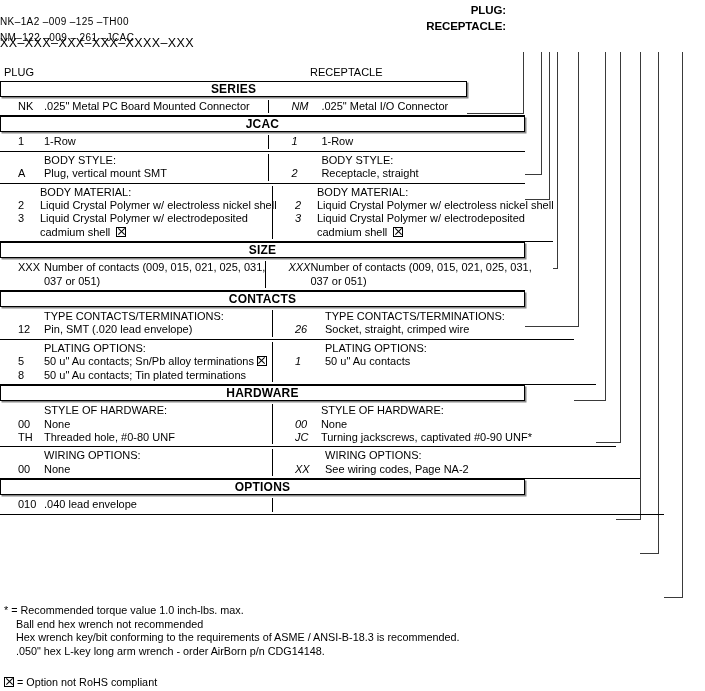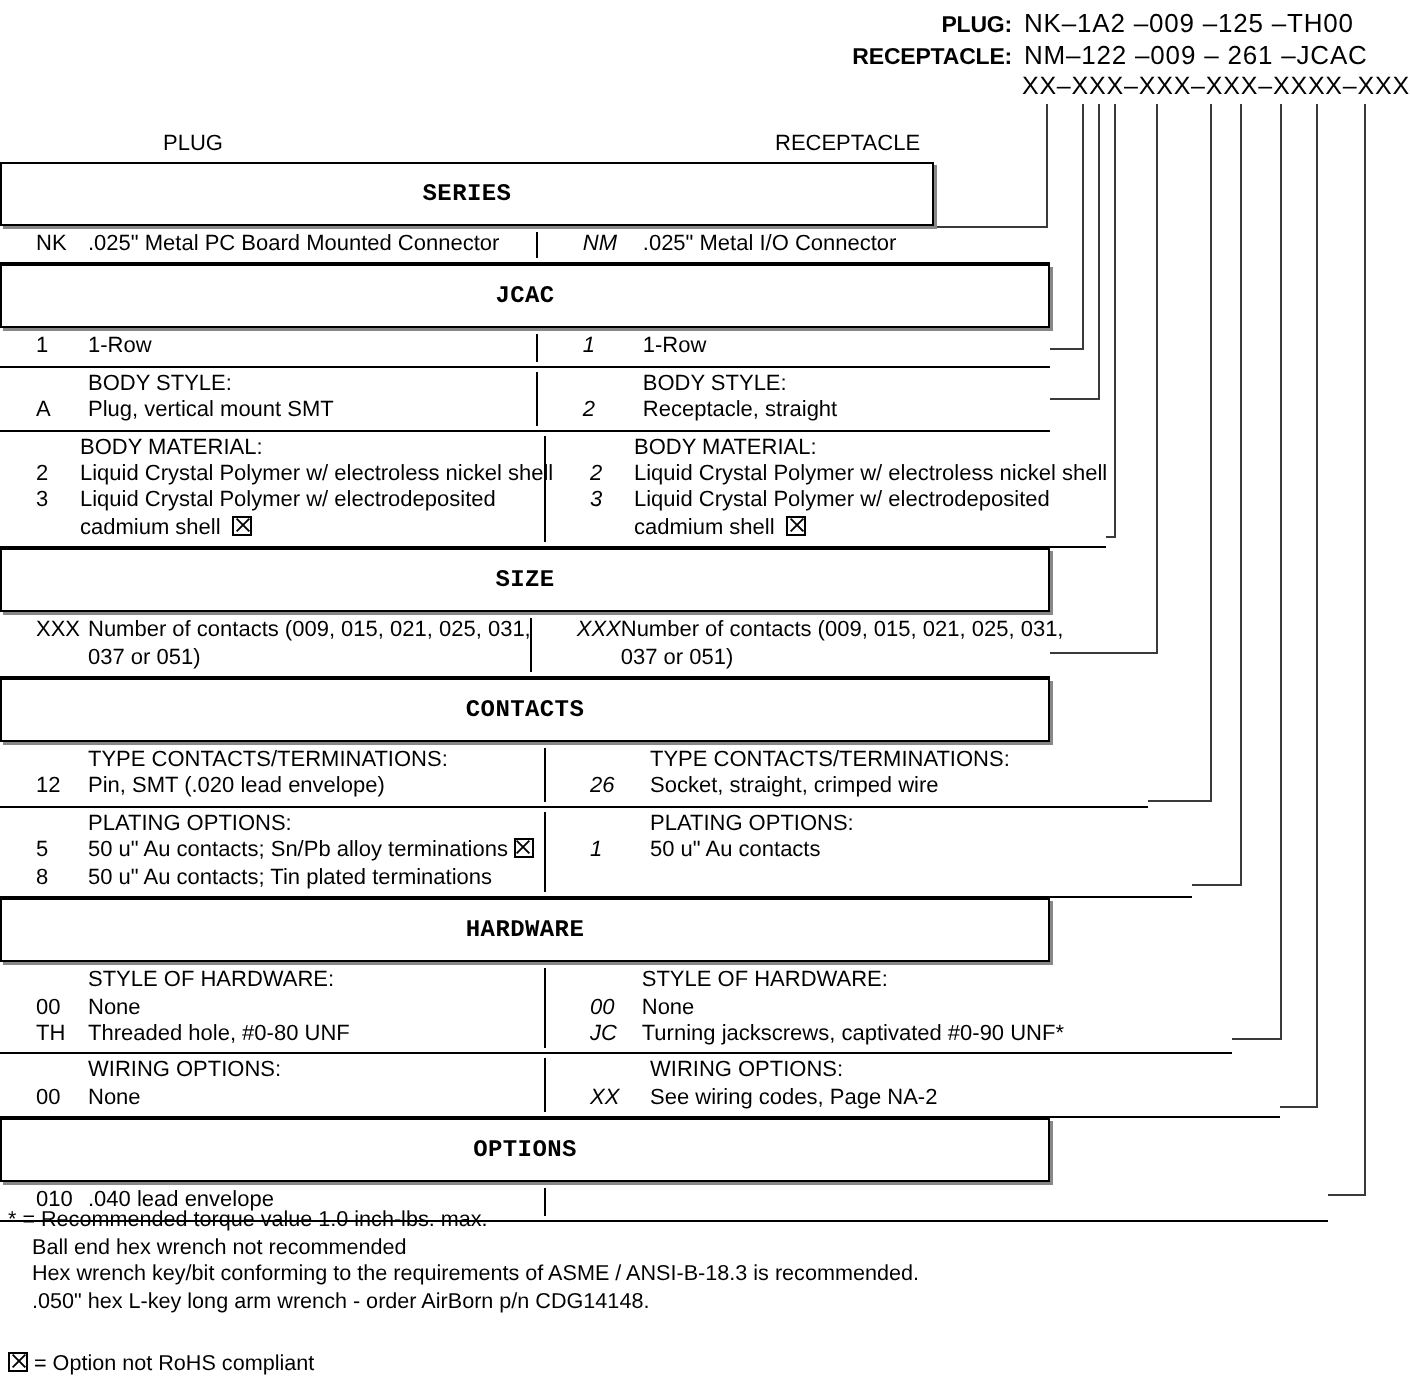--- a/index.html
+++ b/index.html
@@ -7,46 +7,45 @@
     width:705px;height:691px;
     background:#ffffff;
     font-family:"Liberation Sans","DejaVu Sans",sans-serif;
     color:#000;
     position:relative;
     overflow:hidden;
     -webkit-font-smoothing:antialiased;
   }
   
   #pn-header{position:absolute;left:0;top:4px;width:705px;}
-  .pn-row{display:flex;align-items:baseline;height:16px;}
+  .pn-row{display:flex;align-items:baseline;height:16px;flex-direction:column;}
   .pn-label{
     width:512px;text-align:right;font-weight:bold;font-size:11.5px;
     letter-spacing:-0.1px;padding-right:6px;box-sizing:border-box;
   }
-  .pn-value{font-size:13px;letter-spacing:0.4px;white-space:pre;}
+  .pn-value{font-size:10px;letter-spacing:0.4px;white-space:pre;}
   .pn-mask-row .pn-label{width:512px;}
   .pn-mask{font-size:12.5px;letter-spacing:0.4px;white-space:pre;}
 
   
   #leaders{position:absolute;left:0;top:0;width:705px;height:691px;pointer-events:none;}
 
   
   #sheet{position:absolute;left:0;top:66px;width:705px;}
-  .col-heads{display:flex;font-size:11px;height:15px;justify-content:center;}
+  .col-heads{display:flex;font-size:11px;height:15px;}
   .col-heads .ch-plug{width:278px;padding-left:4px;box-sizing:border-box;}
   .col-heads .ch-recep{width:240px;box-sizing:border-box;margin-left:32px;}
 
   .sec{position:relative;}
   .sec-title{
-    height:32px;border:1.3px solid #000;box-sizing:border-box;
+    height:16px;border:1.3px solid #000;box-sizing:border-box;
     display:flex;align-items:center;justify-content:center;
     font-weight:bold;font-size:12px;letter-spacing:0.2px;
     background:#fff;box-shadow:1.5px 1.5px 0 #888;
     margin-bottom:1px;
-    font-family:Liberation Mono, monospace;
   }
   .sub{display:flex;position:relative;padding-top:2px;padding-bottom:2px;}
   .sub.ruled{border-bottom:1.3px solid #000;}
   .half{display:flex;box-sizing:border-box;position:relative;}
   .half.left{width:272px;padding-left:4px;}
   .half.right{width:260px;padding-left:8px;border-left:1.3px solid #000;}
   .codes{font-size:11px;line-height:13.4px;white-space:pre;}
   .desc{font-size:11px;line-height:13.4px;}
   .heading{font-size:11px;line-height:13.4px;font-weight:normal;}
   .cd-col{min-width:22px;padding-top:0;margin-left:14px;}

